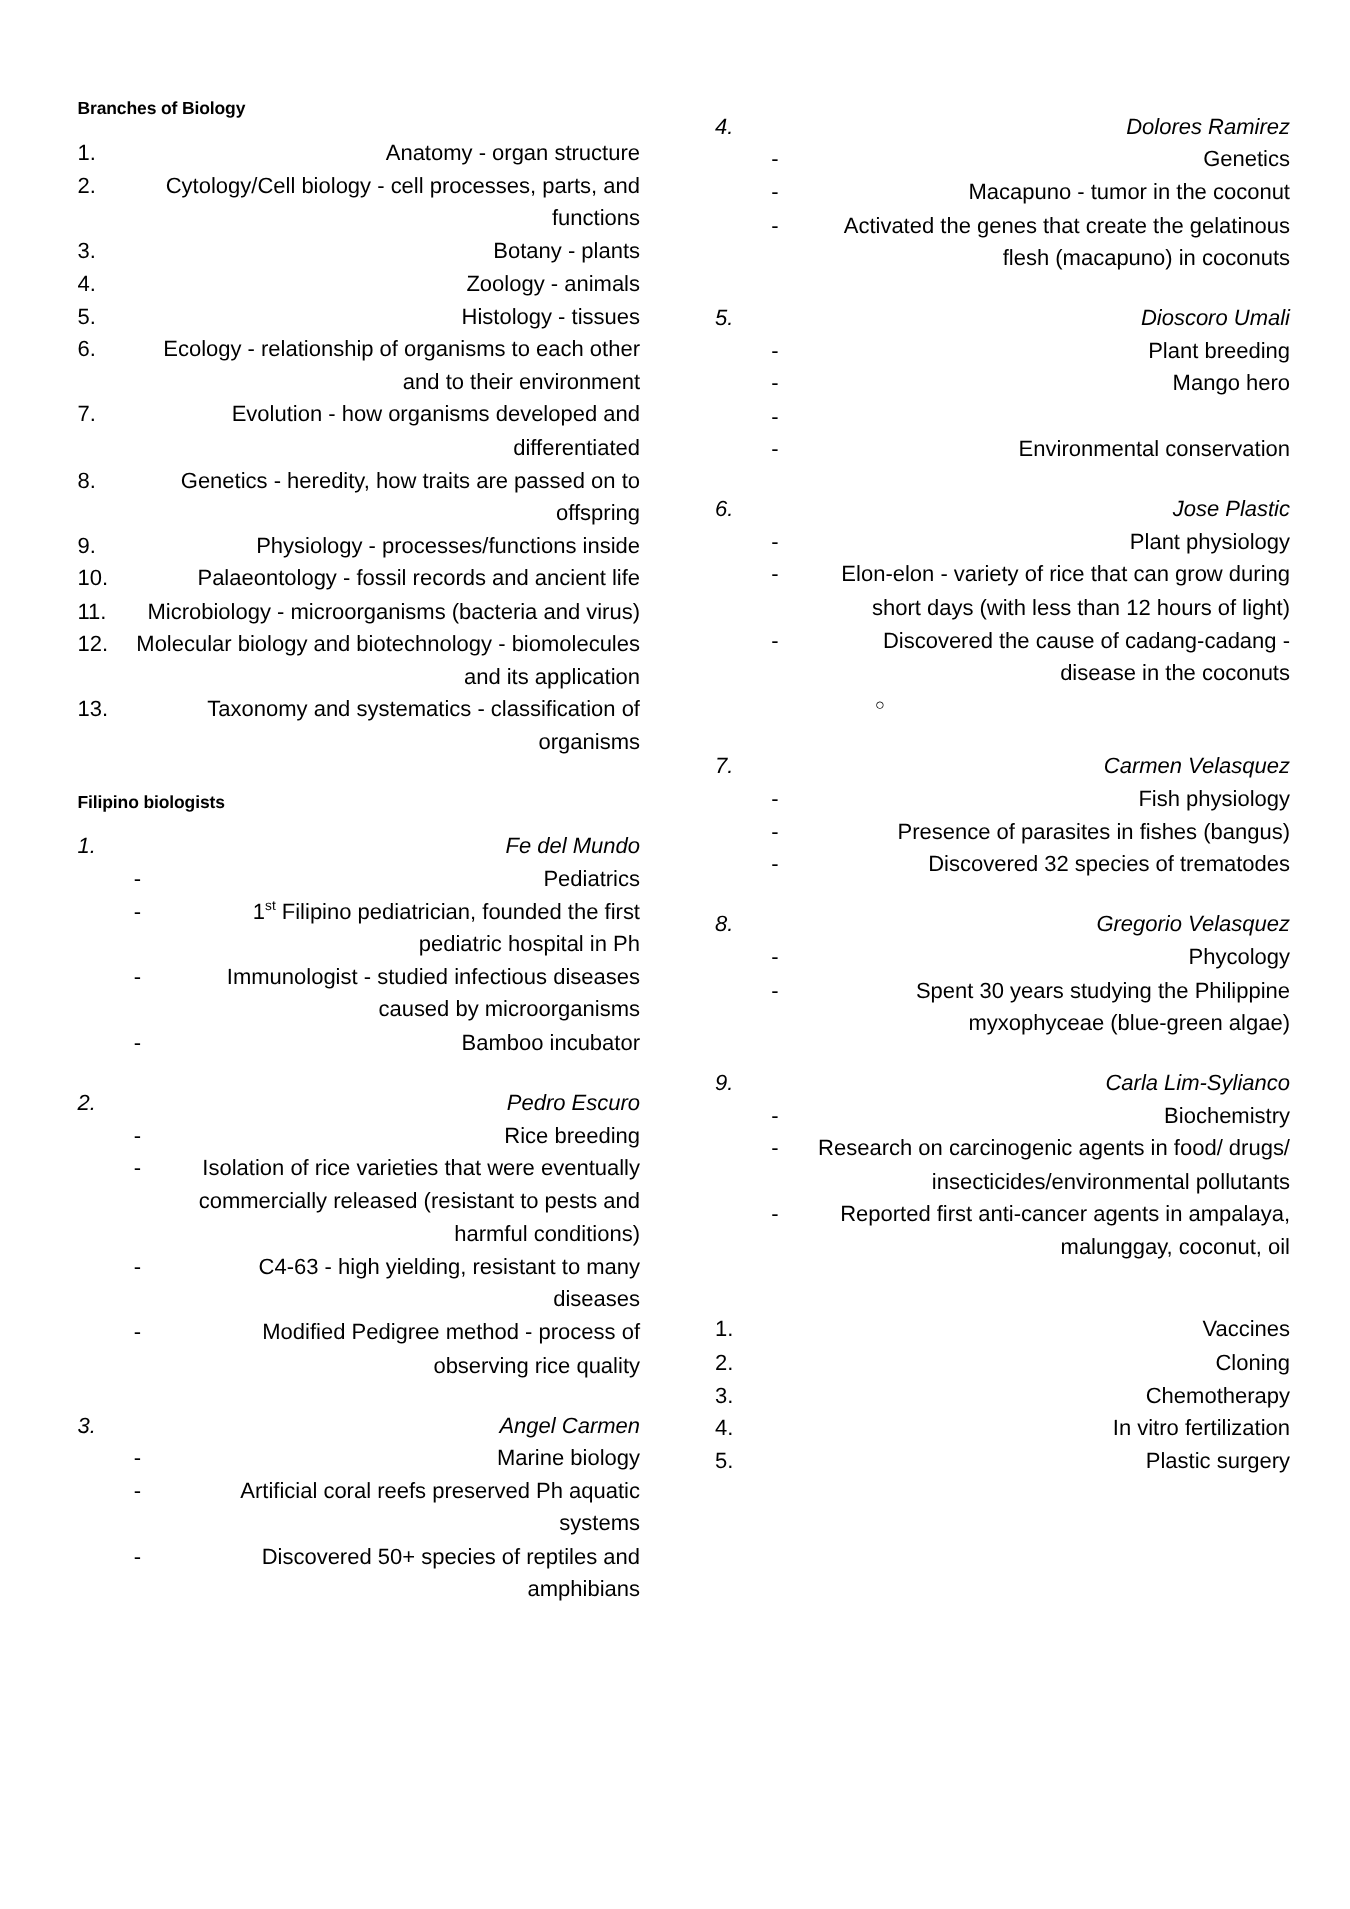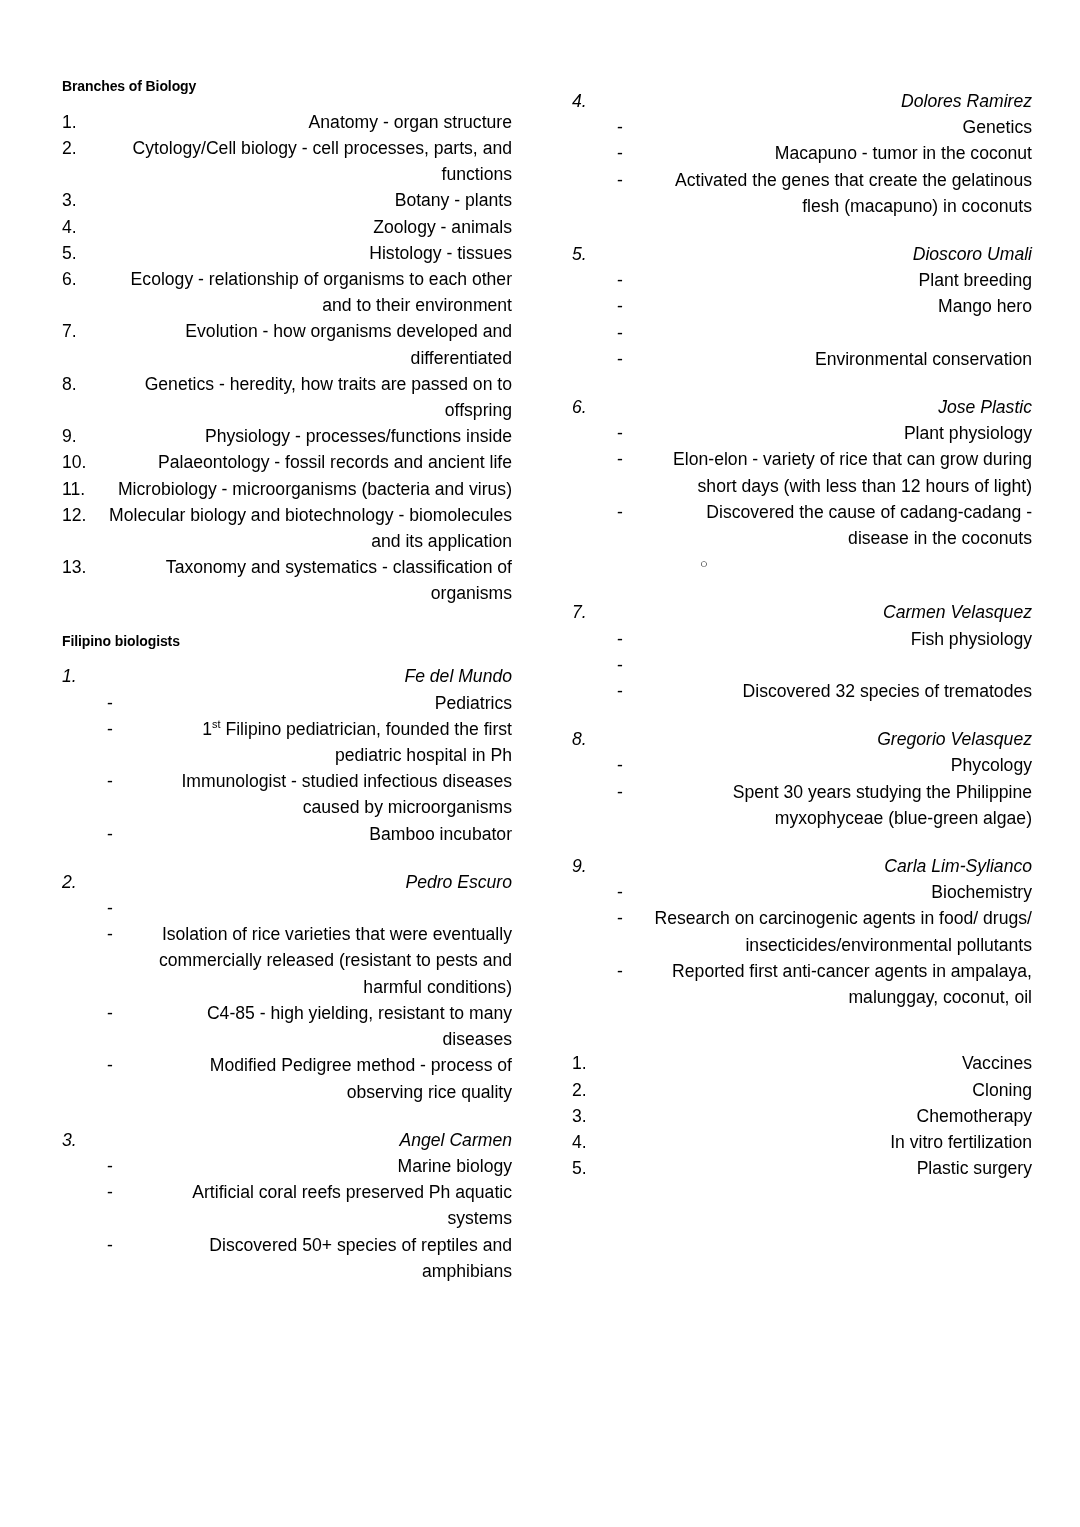--- a/index.html
+++ b/index.html
@@ -179,28 +179,29 @@
           </li>
         </ul>
         <div class="sp-block"></div>
         <ul class="lvl grp">
           <li class="row">
             <span class="num italic">2.</span>
             <span class="body-txt italic">Pedro Escuro</span>
           </li>
           <li class="row dash">
             <span class="dashmark">-</span>
+            <span class="body-txt">Rice breeding</span>
           </li>
           <li class="row dash">
             <span class="dashmark">-</span>
             <span class="body-txt">Isolation of rice varieties that were eventually commercially released (resistant to pests and harmful conditions)</span>
           </li>
           <li class="row dash">
             <span class="dashmark">-</span>
-            <span class="body-txt">C4-85 - high yielding, resistant to many diseases</span>
+            <span class="body-txt">C4-63 - high yielding, resistant to many diseases</span>
           </li>
           <li class="row dash">
             <span class="dashmark">-</span>
             <span class="body-txt">Modified Pedigree method - process of observing rice quality</span>
           </li>
         </ul>
         <div class="sp-block"></div>
         <ul class="lvl grp">
           <li class="row">
             <span class="num italic">3.</span>
@@ -292,20 +293,21 @@
           <li class="row">
             <span class="num italic">7.</span>
             <span class="body-txt italic">Carmen Velasquez</span>
           </li>
           <li class="row dash">
             <span class="dashmark">-</span>
             <span class="body-txt">Fish physiology</span>
           </li>
           <li class="row dash">
             <span class="dashmark">-</span>
+            <span class="body-txt">Presence of parasites in fishes (bangus)</span>
           </li>
           <li class="row dash">
             <span class="dashmark">-</span>
             <span class="body-txt">Discovered 32 species of trematodes</span>
           </li>
         </ul>
         <div class="sp-block"></div>
         <ul class="lvl grp">
           <li class="row">
             <span class="num italic">8.</span>

